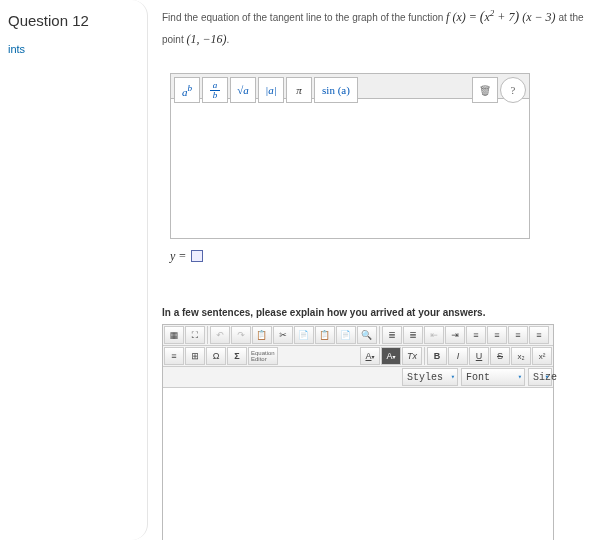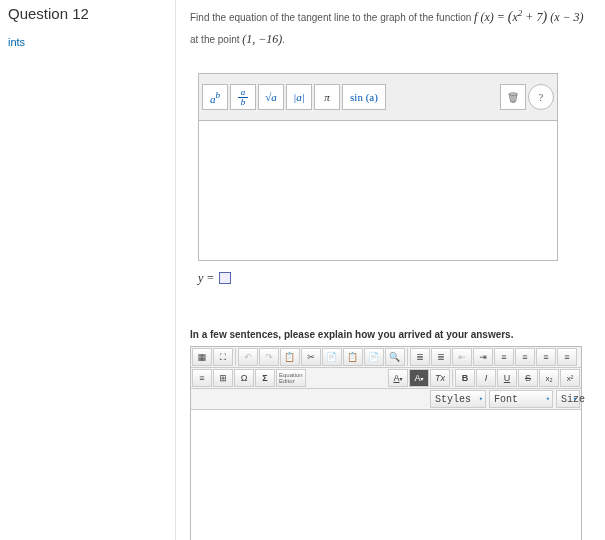--- a/index.html
+++ b/index.html
@@ -1,28 +1,28 @@
 <!DOCTYPE html>
 <html><head>
 <meta charset="utf-8">
 <style>
   * { box-sizing: border-box; margin: 0; padding: 0; }
   body { font-family: Arial, Helvetica, sans-serif; background: #fff; color: #333; }
   .page { display: flex; width: 605px; height: 540px; }
-  .left-col { width: 176px; padding: 5px 8px; font-size: 11px; border-right: 1px solid #e5e5e5; }
+  .left-col { width: 148px; padding: 12px 8px; font-size: 11px; border-right: 1px solid #e5e5e5; border-radius: 16px; }
   .question-title { font-size: 15px; color: #333; font-weight: 400; margin-bottom: 14px; }
   .left-link { color: #0066aa; font-size: 11px; margin-top: 6px; cursor: pointer; }
   .main { flex: 1; padding: 5px 14px 14px 14px; }
   .prompt { font-size: 10px; color: #555; line-height: 1.7; }
   .math { font-family: 'Times New Roman', serif; font-style: italic; font-size: 12px; color: #333; }
   .math .paren { font-size: 14px; }
   .math sup { font-size: 9px; }
 
   .eq-editor { margin-top: 24px; margin-left: 8px; width: 360px; }
-  .eq-toolbar { border: 1px solid #bbb; background: #efefef; height: 48px; display: flex; align-items: center; padding: 3px; gap: 2px; }
+  .eq-toolbar { border: 1px solid #bbb; background: #efefef; height: 26px; display: flex; padding: 3px; gap: 2px; }
   .eq-btn { width: 26px; height: 26px; border: 1px solid #bbb; background: #fff; display: flex; align-items: center; justify-content: center; font-family: 'Times New Roman', serif; font-size: 11px; color: #0057b8; cursor: pointer; }
   .eq-btn.plain { color: #333; font-style: italic; }
   .eq-spacer { flex: 1; }
   .eq-btn.right { color: #666; font-style: normal; }
   .eq-body { border: 1px solid #bbb; border-top: none; height: 140px; background: #fff; }
 
   .y-eq { margin-top: 10px; margin-left: 8px; font-family: 'Times New Roman', serif; font-style: italic; font-size: 12px; }
   .y-eq .box { display:inline-block; width: 12px; height: 12px; border: 1px solid #56a; background: #eef; vertical-align: -2px; margin-left: 2px;}
 
   .explain-label { font-size: 10px; font-weight: bold; color: #333; margin-top: 43px; margin-left: 0; }

